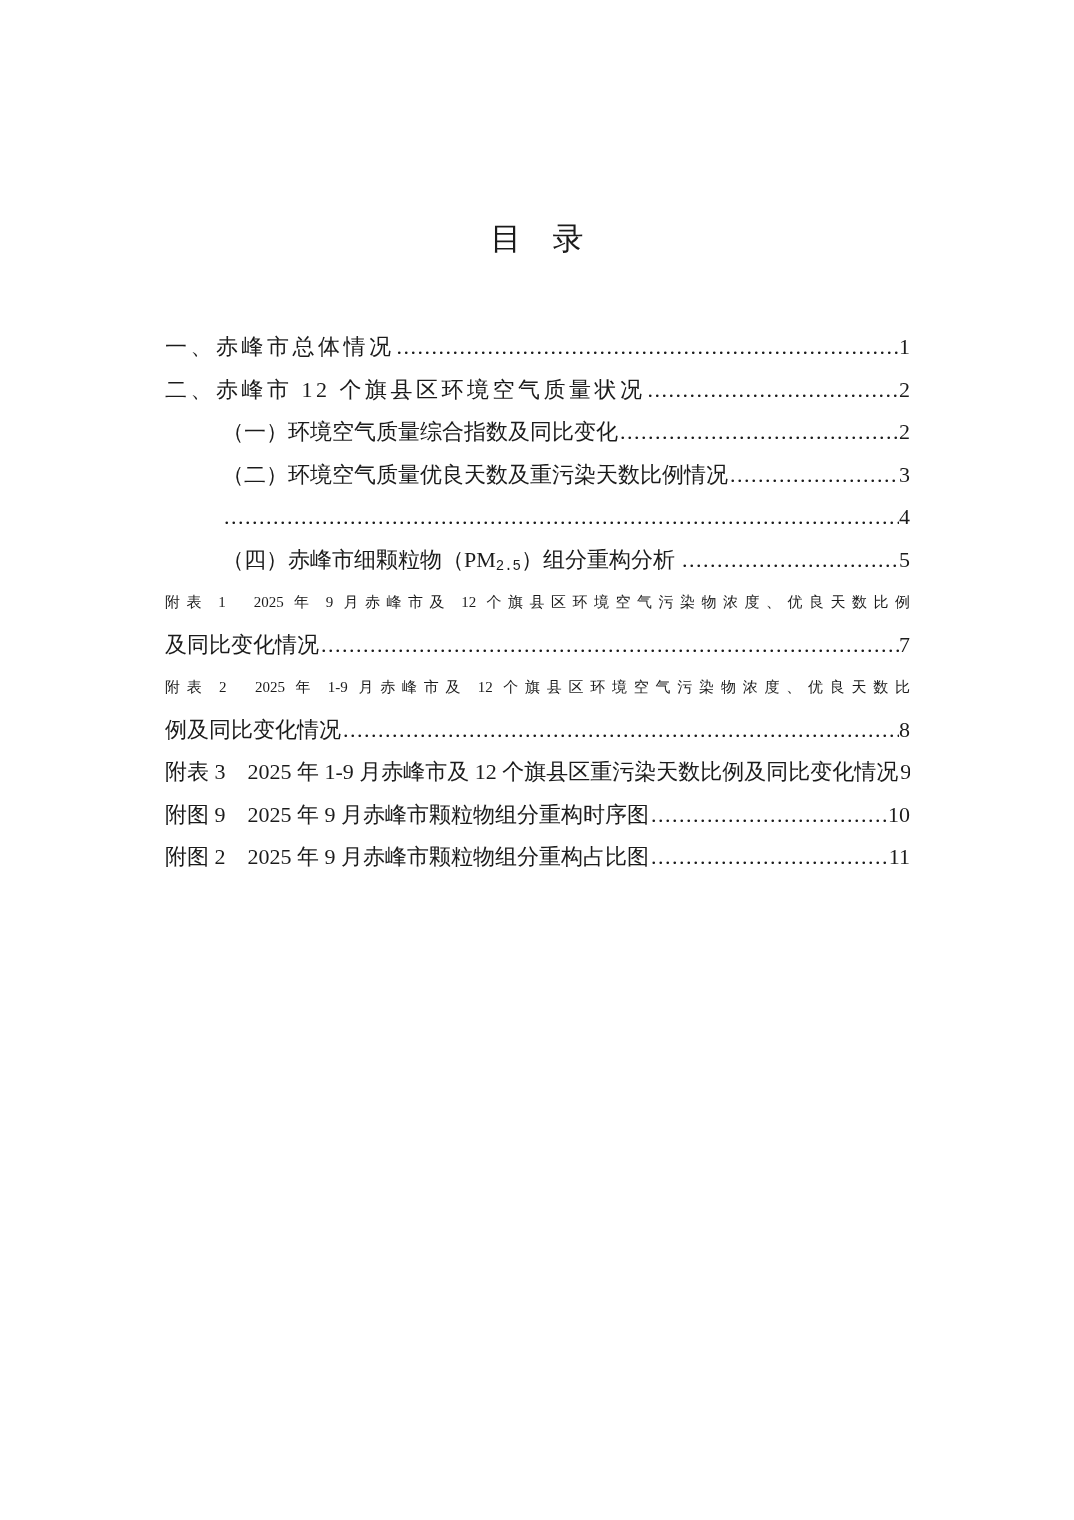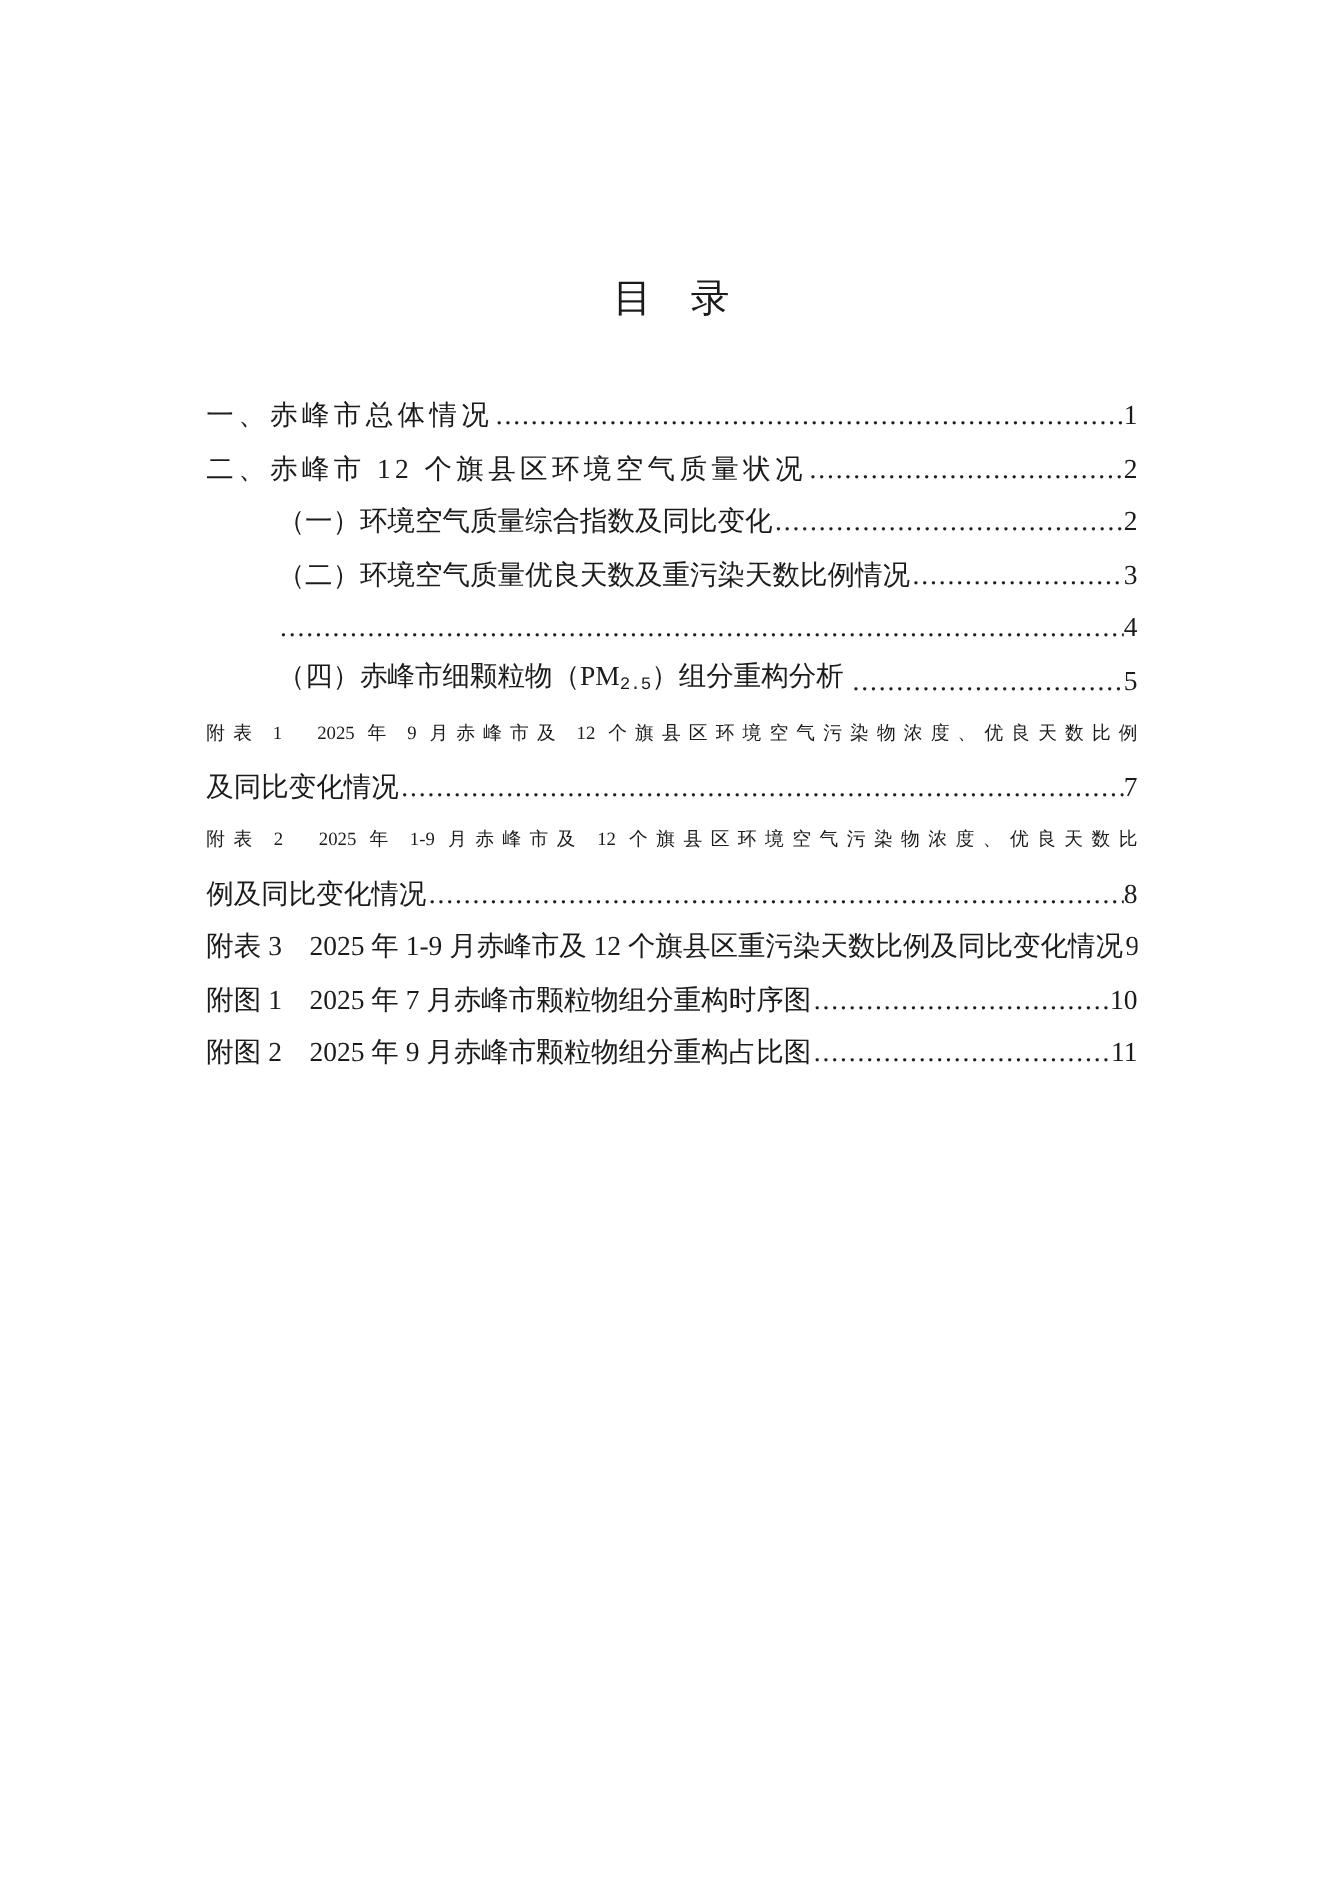--- a/index.html
+++ b/index.html
@@ -24,33 +24,33 @@
   .doc-title {
     margin-top: 218px;
     text-align: center;
     font-size: 31px;
     line-height: 42px;
     color: #1b1b1b;
     white-space: pre;
   }
 
   .toc {
-    margin: 51px 164px 0 165px; 
+    margin: 66px 164px 0 165px; 
     font-size: 22px;
   }
 
   .toc-line {
     display: flex;
     align-items: baseline;
     line-height: 42.5px;
     height: 42.5px;
     overflow: hidden;
   }
 
-  .toc-line.lvl2 { padding-left: 57px; align-items: center; }
+  .toc-line.lvl2 { padding-left: 57px; }
 
   
   .toc-line.spaced .t { letter-spacing: 3.5px; }
 
   .t { white-space: nowrap; }
 
   
   .toc-line.justify { display: block; }
   .toc-line.justify .t {
     display: block;
@@ -149,21 +149,21 @@
       <span class="pg">8</span>
     </div>
 
     <div class="toc-line lvl1">
       <span class="t">附表 3　2025 年 1-9 月赤峰市及 12 个旗县区重污染天数比例及同比变化情况</span>
       <span class="leader"></span>
       <span class="pg">9</span>
     </div>
 
     <div class="toc-line lvl1">
-      <span class="t">附图 1　2025 年 7 月赤峰市颗粒物组分重构时序图</span>
+      <span class="t">附图 9　2025 年 9 月赤峰市颗粒物组分重构时序图</span>
       <span class="leader"></span>
       <span class="pg">10</span>
     </div>
 
     <div class="toc-line lvl1">
       <span class="t">附图 2　2025 年 9 月赤峰市颗粒物组分重构占比图</span>
       <span class="leader"></span>
       <span class="pg">11</span>
     </div>
 

